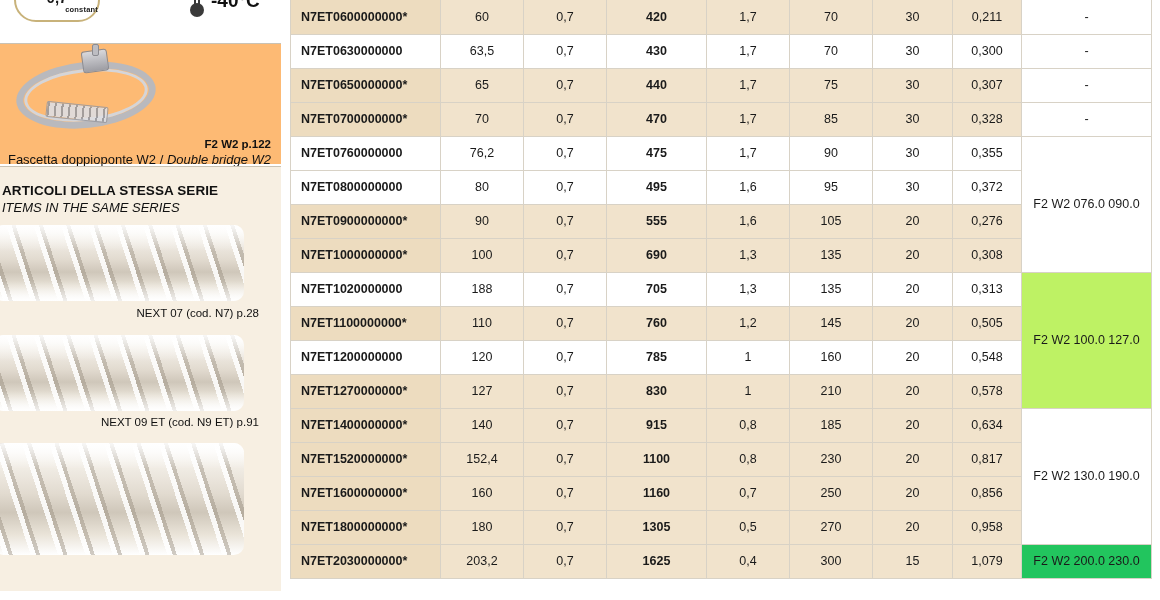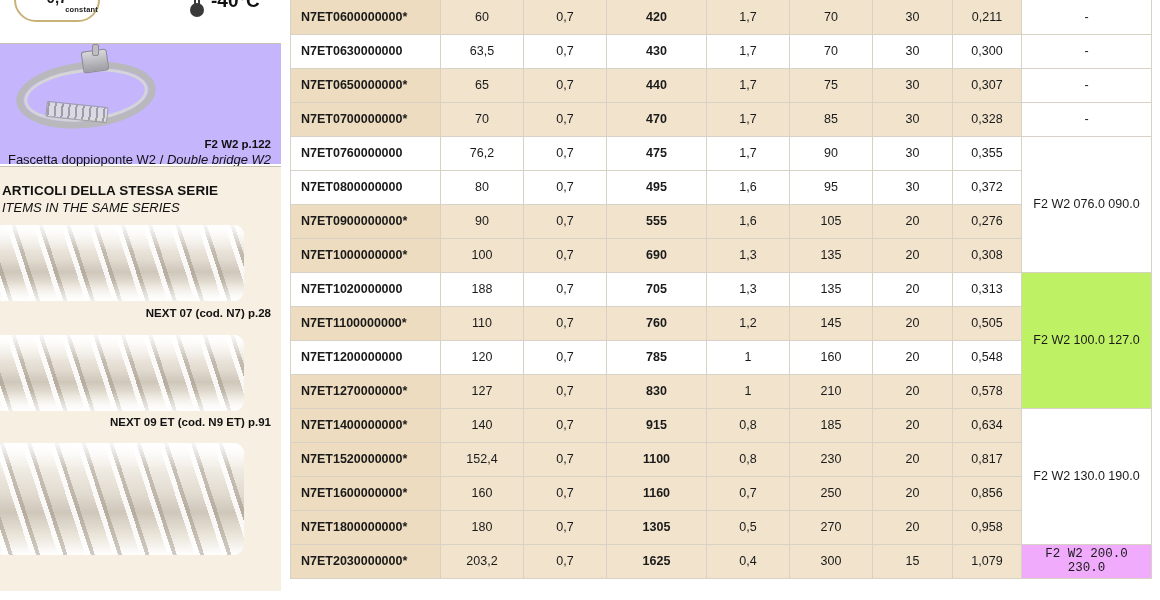--- a/index.html
+++ b/index.html
@@ -73,21 +73,21 @@
     width: 2px; height: 20px; background: #ffffff;
   }
   #temp-value {
     font-size: 19px; font-weight: bold; color: #111;
   }
 
   
   #clamp-block {
     position: absolute;
     left: 0; top: 44px; width: 281px; height: 120px;
-    background: #c4b5fd;
+    background: #fdba74;
   }
   #clamp-art {
     position: absolute; left: 8px; top: 4px;
     width: 160px; height: 92px;
   }
   .clamp-ring {
     position: absolute; left: 8px; top: 14px;
     width: 140px; height: 66px;
     border: 7px solid #b9b9bd;
     border-radius: 50%/50%;
@@ -180,22 +180,22 @@
     background: linear-gradient(180deg, rgba(255,255,255,.85), rgba(255,255,255,0));
     border-radius: 10px 10px 0 0;
   }
   .hose-art .shade-bot {
     position: absolute; left: 0; bottom: 8px;
     width: 250px; height: 20px;
     background: linear-gradient(0deg, rgba(255,255,255,.7), rgba(255,255,255,0));
     border-radius: 0 0 10px 10px;
   }
   .hose-caption {
-    position: absolute; right: 10px;
-    font-size: 11.5px; font-weight: bold; color: #111;
+    position: absolute; right: 22px;
+    font-size: 11.5px; font-weight: normal; color: #111;
     text-align: right;
   }
 
   
   #table-wrap {
     position: absolute;
     left: 290px; top: 0;
     width: 870px; height: 456px;
     background: #ffffff;
   }
@@ -490,20 +490,20 @@
           </tr>
           <tr class="alt">
             <td class="c-code">N7ET2030000000*</td>
             <td>203,2</td>
             <td>0,7</td>
             <td class="c-bold">1625</td>
             <td>0,4</td>
             <td>300</td>
             <td>15</td>
             <td>1,079</td>
-            <td class="c-merge" style="background: #f0abfc; font-family: Liberation Mono, monospace;">F2 W2 200.0 230.0</td>
+            <td class="c-merge" style="background: #22c55e;">F2 W2 200.0 230.0</td>
           </tr>
         </tbody>
     </table>
   </div>
 
   <div id="bottom-strip"></div>
 </div>
 
 </body></html>

